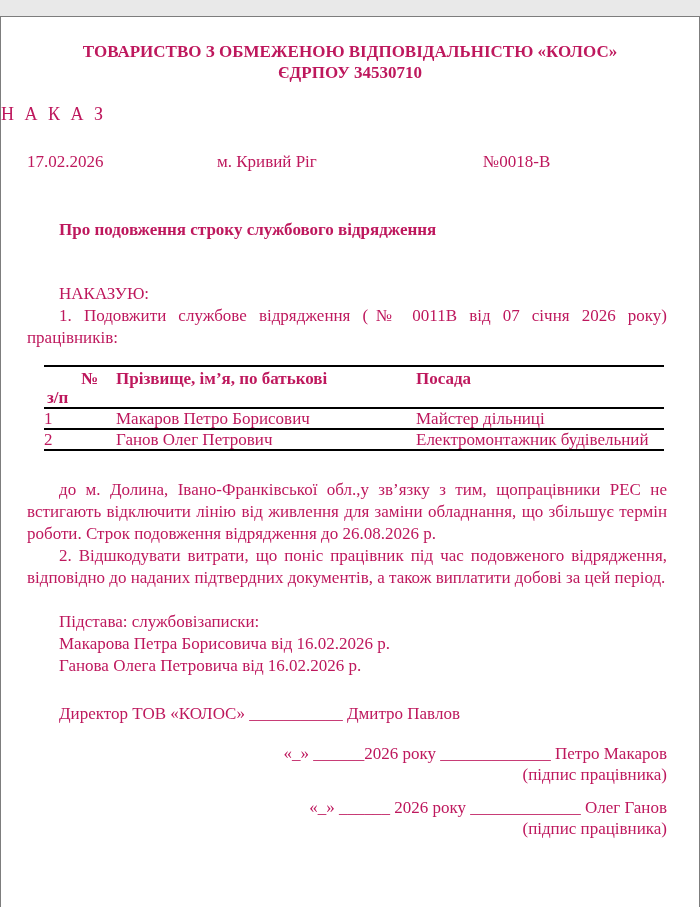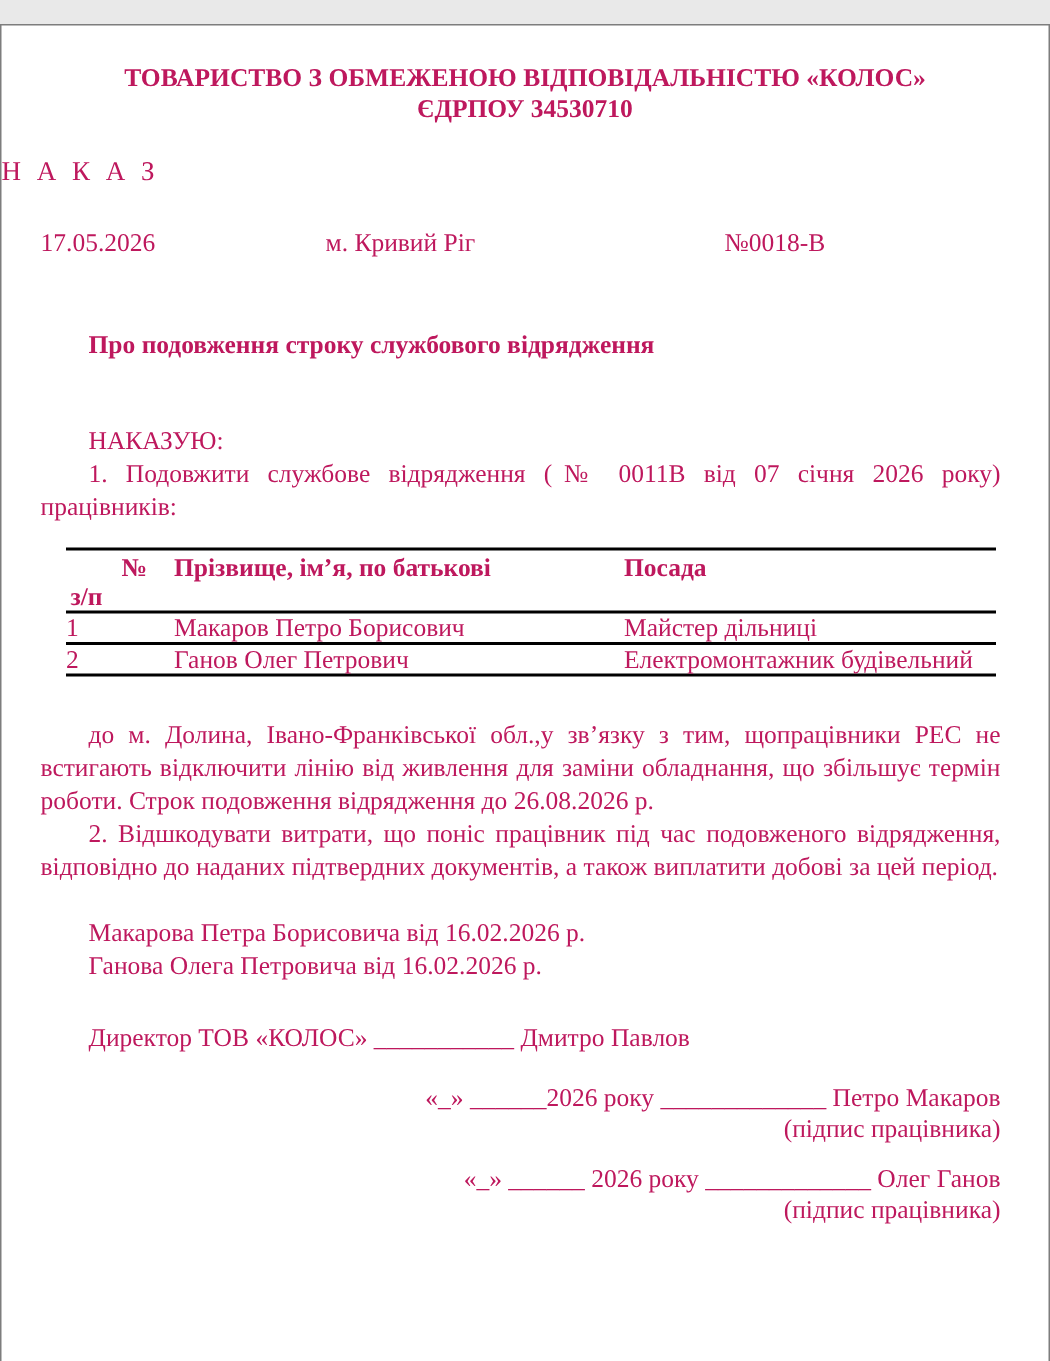--- a/index.html
+++ b/index.html
@@ -45,21 +45,21 @@
 <div class="page">
 
   <div class="company">
     <div>ТОВАРИСТВО З ОБМЕЖЕНОЮ ВІДПОВІДАЛЬНІСТЮ «КОЛОС»</div>
     <div>ЄДРПОУ 34530710</div>
   </div>
 
   <div class="doc-type">Н А К А З</div>
 
   <div class="date-row">
-    <span class="date-left">17.05.2026</span>
+    <span class="date-left">17.02.2026</span>
     <span class="date-center">м. Кривий Ріг</span>
     <span class="date-right">№0018-В</span>
   </div>
 
   <div class="subject">Про подовження строку службового відрядження</div>
 
   <div class="resolution">НАКАЗУЮ:</div>
 
   <p class="para">1. Подовжити службове відрядження (№ 0011В від 07 січня 2026 року) працівників:</p>
 
@@ -85,20 +85,21 @@
         <td class="cell-name">Ганов Олег Петрович</td>
         <td class="cell-pos">Електромонтажник будівельний</td>
       </tr>
     </tbody>
   </table>
 
   <p class="para gap-top">до м. Долина, Івано-Франківської обл.,у зв’язку з тим, щопрацівники РЕС не встигають відключити лінію від живлення для заміни обладнання, що збільшує термін роботи. Строк подовження відрядження до 26.08.2026 р.</p>
   <p class="para">2. Відшкодувати витрати, що поніс працівник під час подовженого відрядження, відповідно до наданих підтвердних документів, а також виплатити добові за цей період.</p>
 
   <div class="basis">
+    <div>Підстава: службовізаписки:</div>
     <div>Макарова Петра Борисовича від 16.02.2026 р.</div>
     <div>Ганова Олега Петровича від 16.02.2026 р.</div>
   </div>
 
   <div class="sig-block">
     <div>Директор ТОВ «КОЛОС» ___________ Дмитро Павлов</div>
   </div>
 
 
   <div class="worker-block">

